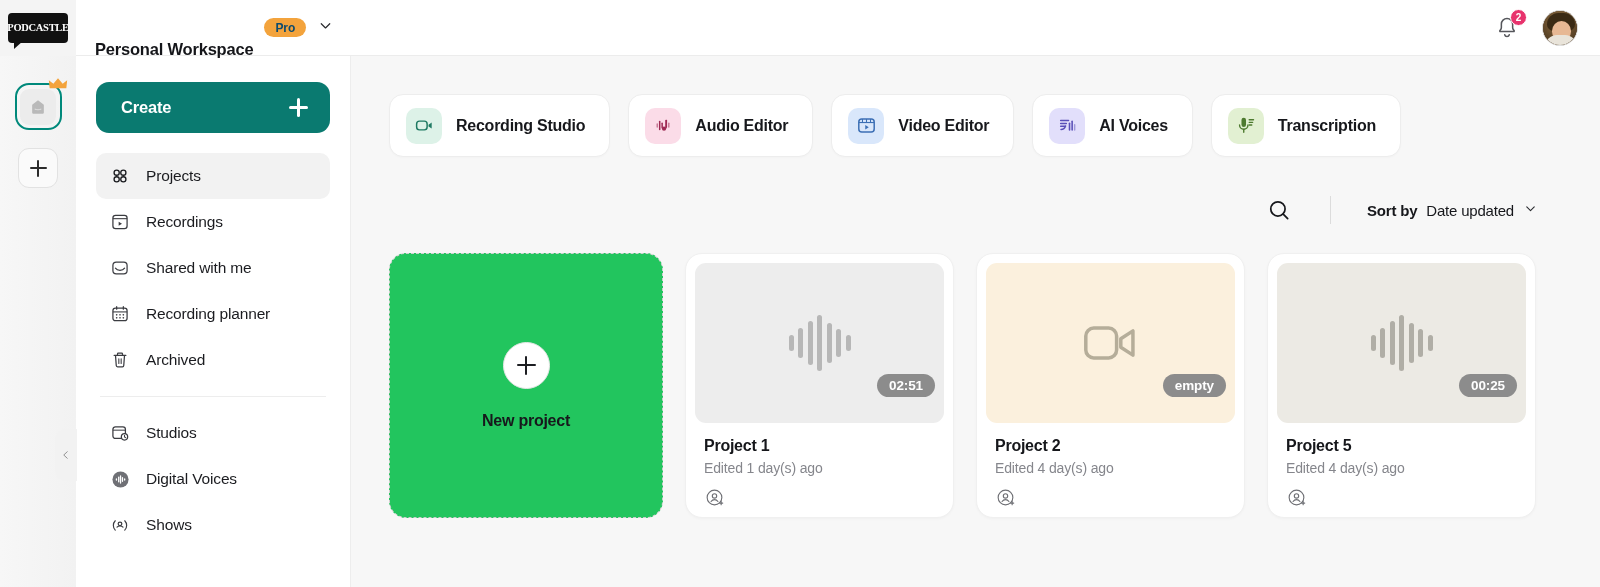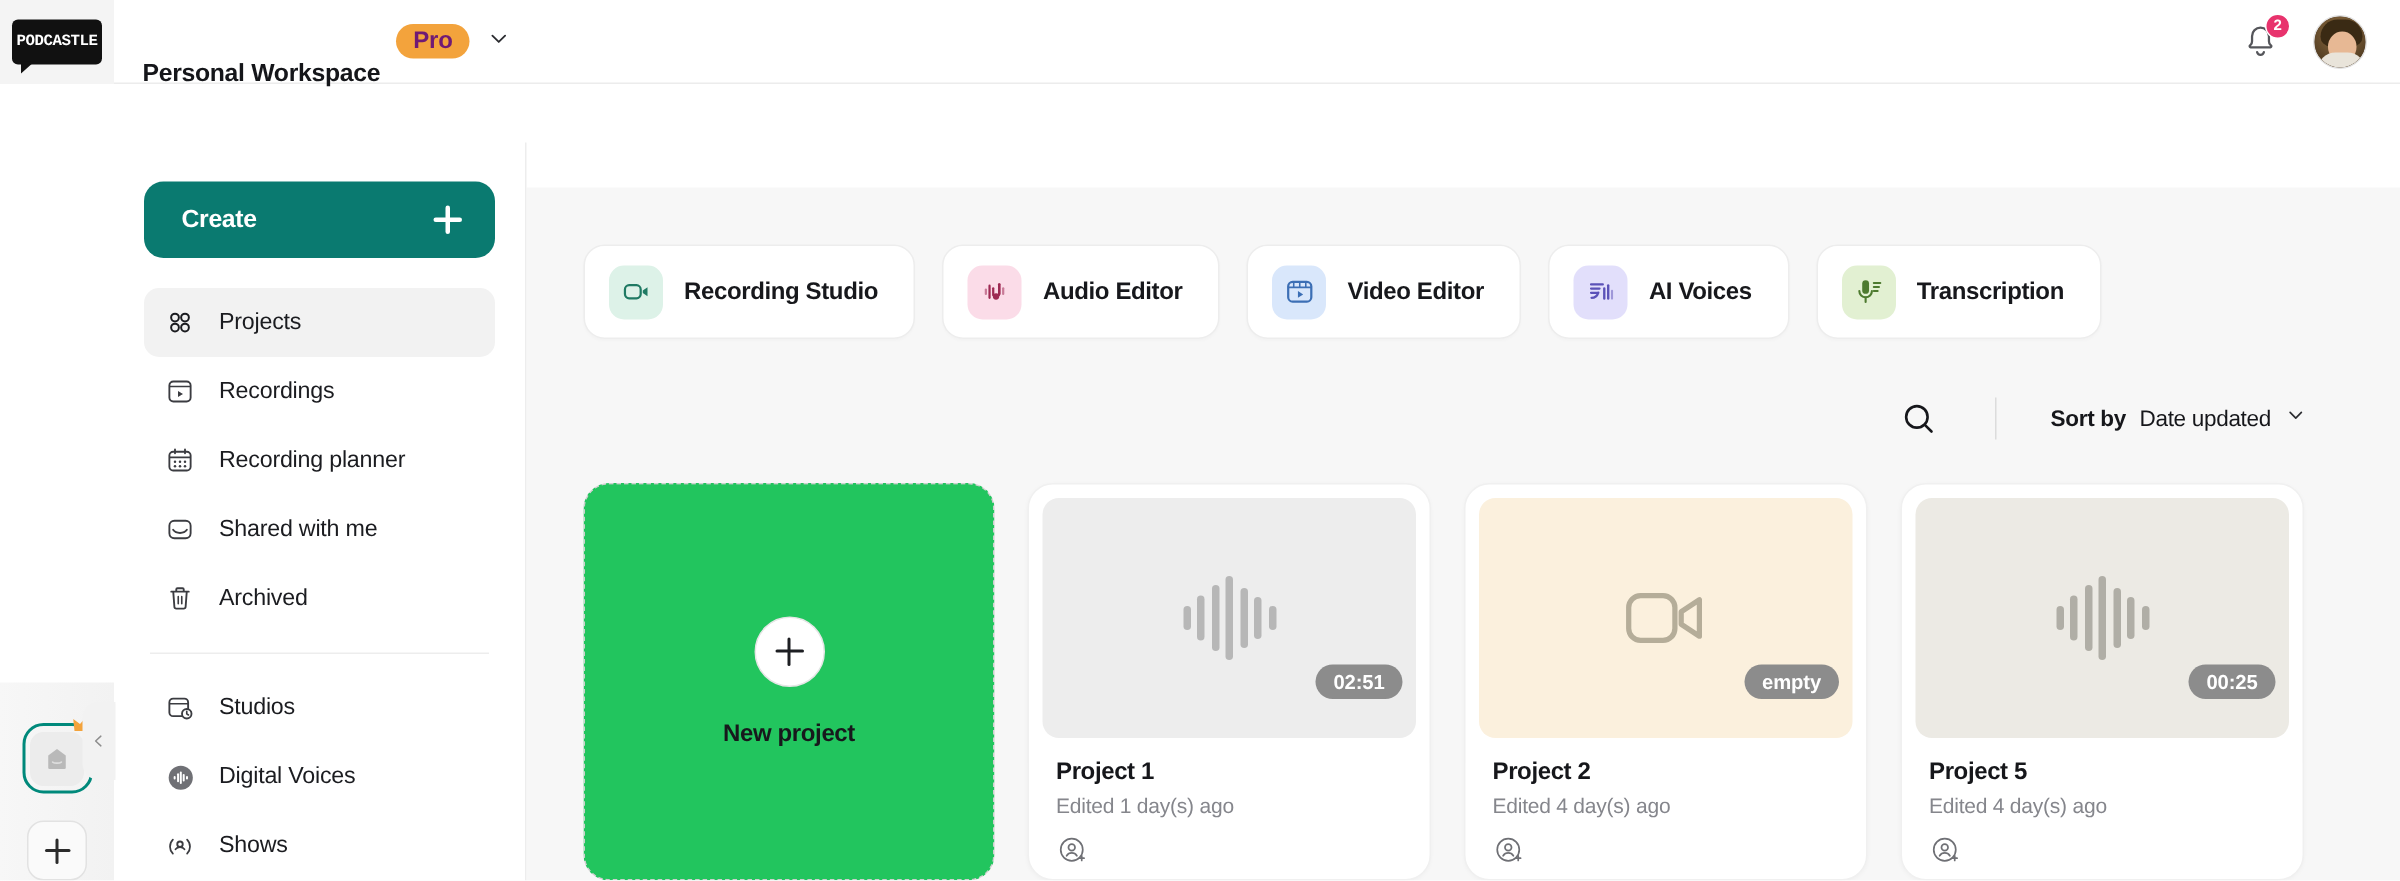--- a/index.html
+++ b/index.html
@@ -36,32 +36,32 @@
     position: absolute; left: 6px; bottom: -6px;
     width: 0; height: 0;
     border-left: 9px solid #111111;
     border-bottom: 8px solid transparent;
   }
   .logo .wordmark {
     position: absolute; inset: 0;
     display: flex; align-items: center; justify-content: center;
     color: #ffffff; font-size: 10.5px; font-weight: 700;
     letter-spacing: -0.3px;
-    font-family: Liberation Mono, monospace;
+    font-family: Liberation Serif, serif;
   }
   .workspace {
     display: flex; align-items: center; gap: 11px;
     margin-left: 19px;
   }
   .workspace-name {
     font-size: 16.5px; font-weight: 600; color: #15161a; letter-spacing: -0.2px; margin-top: 43px;
   }
   .pro-badge {
-    background: #f3a33c; color: #701a75;
-    font-size: 16px; font-weight: 600;
+    background: #f3a33c; color: #0c4a6e;
+    font-size: 12px; font-weight: 600;
     padding: 2.5px 11px; border-radius: 999px;
     letter-spacing: -0.1px;
   }
   .chev-down { display: block; }
   .topbar-right {
     margin-left: auto; display: flex; align-items: center; gap: 22px;
     padding-right: 22px;
   }
   .bell-wrap { position: relative; width: 26px; height: 26px; cursor: pointer; }
   .bell-badge {
@@ -81,21 +81,21 @@
   .avatar .a-bg { position:absolute; inset:0;
     background: radial-gradient(circle at 50% 30%, #8a6a3f 0%, #6d5230 45%, #3e2d18 100%); }
   .avatar .a-hair { position:absolute; left:4px; top:2px; width:28px; height:18px;
     background:#3a2a14; border-radius:14px 14px 8px 8px; }
   .avatar .a-face { position:absolute; left:9px; top:10px; width:19px; height:20px;
     background:#e7b894; border-radius:50% 50% 48% 48%; }
   .avatar .a-shirt { position:absolute; left:2px; bottom:-2px; width:32px; height:12px;
     background:#e9e4da; border-radius:12px 12px 0 0; }
 
   
-  .body-row { display: flex; flex: 1; min-height: 0; align-items: flex-end; }
+  .body-row { display: flex; flex: 1; min-height: 0; }
 
   
   .rail {
     width: 76px; min-width: 76px;
     background: linear-gradient(90deg,#f7f7f7 0%, #f2f2f2 100%);
     display: flex; flex-direction: column; align-items: center;
     padding-top: 27px; gap: 18px;
     position: relative;
   }
   .ws-avatar-wrap {
@@ -339,47 +339,47 @@
 
         <div class="nav-item">
           <span class="nav-icon">
             <svg width="20" height="20" viewBox="0 0 24 24" fill="none">
               <rect x="3.5" y="4" width="17" height="16" rx="3.2" stroke="#3b3c41" stroke-width="1.5"></rect>
               <path d="M3.5 8h17" stroke="#3b3c41" stroke-width="1.3"></path>
               <path d="M10.4 11.6l4 2.4-4 2.4v-4.8z" fill="#3b3c41"></path>
             </svg>
           </span>
           <span>Recordings</span>
+        </div>
+
+        <div class="nav-item">
+          <span class="nav-icon">
+            <svg width="20" height="20" viewBox="0 0 24 24" fill="none">
+              <rect x="3.5" y="5" width="17" height="14" rx="4" stroke="#3b3c41" stroke-width="1.5"></rect>
+              <path d="M6.5 12.2c2.4 3.4 8.6 3.4 11 0" stroke="#3b3c41" stroke-width="1.5" stroke-linecap="round"></path>
+            </svg>
+          </span>
+          <span>Shared with me</span>
         </div>
 
         <div class="nav-item">
           <span class="nav-icon">
             <svg width="20" height="20" viewBox="0 0 24 24" fill="none">
               <rect x="3.5" y="5" width="17" height="15" rx="3" stroke="#3b3c41" stroke-width="1.5"></rect>
               <path d="M3.5 9.5h17" stroke="#3b3c41" stroke-width="1.3"></path>
               <path d="M8 3.2v3M16 3.2v3" stroke="#3b3c41" stroke-width="1.5" stroke-linecap="round"></path>
               <circle cx="8" cy="13" r="1" fill="#3b3c41"></circle>
                 <circle cx="12" cy="13" r="1" fill="#3b3c41"></circle>
                 <circle cx="16" cy="13" r="1" fill="#3b3c41"></circle>
               <circle cx="8" cy="16.6" r="1" fill="#3b3c41"></circle>
                 <circle cx="12" cy="16.6" r="1" fill="#3b3c41"></circle>
                 <circle cx="16" cy="16.6" r="1" fill="#3b3c41"></circle>
             </svg>
           </span>
           <span>Recording planner</span>
-        </div>
-
-        <div class="nav-item">
-          <span class="nav-icon">
-            <svg width="20" height="20" viewBox="0 0 24 24" fill="none">
-              <rect x="3.5" y="5" width="17" height="14" rx="4" stroke="#3b3c41" stroke-width="1.5"></rect>
-              <path d="M6.5 12.2c2.4 3.4 8.6 3.4 11 0" stroke="#3b3c41" stroke-width="1.5" stroke-linecap="round"></path>
-            </svg>
-          </span>
-          <span>Shared with me</span>
         </div>
 
         <div class="nav-item">
           <span class="nav-icon">
             <svg width="20" height="20" viewBox="0 0 24 24" fill="none">
               <path d="M5 6.5h14" stroke="#3b3c41" stroke-width="1.5" stroke-linecap="round"></path>
               <path d="M9 6.5V4.8A1 1 0 0110 3.8h4a1 1 0 011 1v1.7" stroke="#3b3c41" stroke-width="1.5"></path>
               <path d="M6.6 6.5l.9 12.1a1.6 1.6 0 001.6 1.5h5.8a1.6 1.6 0 001.6-1.5l.9-12.1" stroke="#3b3c41" stroke-width="1.5" stroke-linejoin="round"></path>
               <path d="M10.6 10.5v5.6M13.4 10.5v5.6" stroke="#3b3c41" stroke-width="1.3" stroke-linecap="round"></path>
             </svg>

